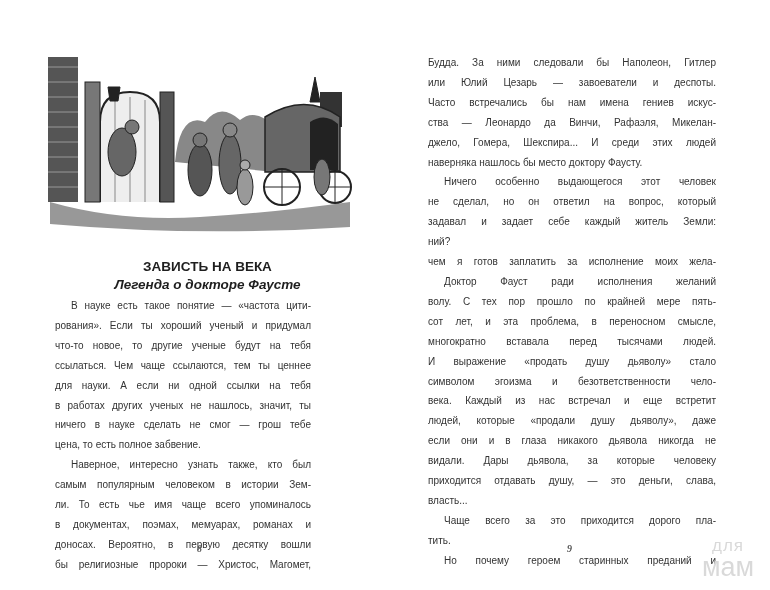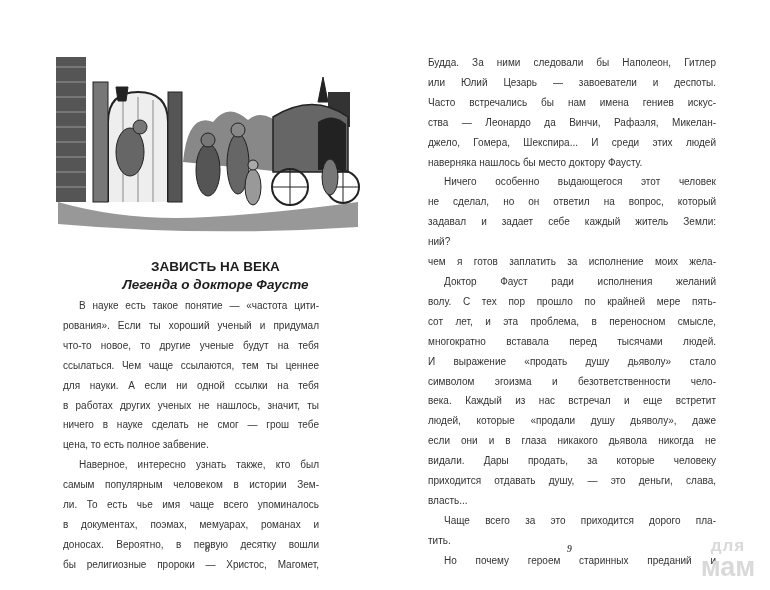--- a/index.html
+++ b/index.html
@@ -1,36 +1,36 @@
 <!DOCTYPE html>
 <html><head>
 <meta charset="utf-8">
 <style>
   html, body { margin: 0; padding: 0; background: #ffffff; }
   body { width: 770px; height: 590px; position: relative; overflow: hidden;
          font-family: "Liberation Sans", sans-serif; color: #2a2a2a; }
   .page { position: absolute; top: 0; height: 590px; }
-  .page-left { left: 8px; width: 385px; }
+  .page-left { left: 0; width: 385px; }
   .page-right { left: 385px; width: 385px; }
   .illustration { position: absolute; left: 40px; top: 52px; width: 318px; height: 180px; }
   .heading { position: absolute; left: 30px; width: 355px; top: 258px; text-align: center;
              font-weight: bold; font-size: 13.5px; line-height: 18px; color: #1e1e1e; }
   .heading .sub { font-style: italic; }
   .body-text { position: absolute; font-size: 10px; line-height: 19.9px; color: #333; }
   .left-text { left: 55px; top: 296px; width: 256px; }
   .right-text { left: 428px; top: 53px; width: 288px; }
   .body-text .line { display: block; text-align: justify; text-align-last: justify; white-space: nowrap; }
   .body-text .line.last { text-align-last: left; }
   .body-text .line.indent { padding-left: 16px; }
   .folio { position: absolute; top: 543px; font-size: 10px; font-style: italic; font-weight: bold;
            color: #555; font-family: "Liberation Serif", serif; }
   .folio-left { left: 197px; }
   .folio-right { left: 567px; }
   .watermark { position: absolute; left: 688px; top: 537px; width: 80px; text-align: center;
-               color: #d9d9d9; font-weight: bold; line-height: 1; }
+               color: #d9d9d9; font-weight: normal; line-height: 1; }
   .watermark .w1 { font-size: 17px; display: block; letter-spacing: 1px; }
   .watermark .w2 { font-size: 27px; display: block; letter-spacing: 0px; }
 </style>
 </head>
 <body>
 
 <div class="page page-left">
   <svg class="illustration" viewBox="0 0 318 180">
     <g fill="none" stroke="#222" stroke-width="1">
 
@@ -111,21 +111,21 @@
     <span class="line">чем я готов заплатить за исполнение моих жела-</span>
     <span class="line indent">Доктор Фауст ради исполнения желаний</span>
     <span class="line">волу. С тех пор прошло по крайней мере пять-</span>
     <span class="line">сот лет, и эта проблема, в переносном смысле,</span>
     <span class="line">многократно вставала перед тысячами людей.</span>
     <span class="line">И выражение «продать душу дьяволу» стало</span>
     <span class="line">символом эгоизма и безответственности чело-</span>
     <span class="line">века. Каждый из нас встречал и еще встретит</span>
     <span class="line">людей, которые «продали душу дьяволу», даже</span>
     <span class="line">если они и в глаза никакого дьявола никогда не</span>
-    <span class="line">видали. Дары продать, за которые человеку</span>
+    <span class="line">видали. Дары дьявола, за которые человеку</span>
     <span class="line">приходится отдавать душу, — это деньги, слава,</span>
     <span class="line last">власть...</span>
     <span class="line indent">Чаще всего за это приходится дорого пла-</span>
     <span class="line last">тить.</span>
     <span class="line indent">Но почему героем старинных преданий и</span>
 
   </div>
 
   <div class="folio folio-right" style="left:182px;">9</div>
 </div>

